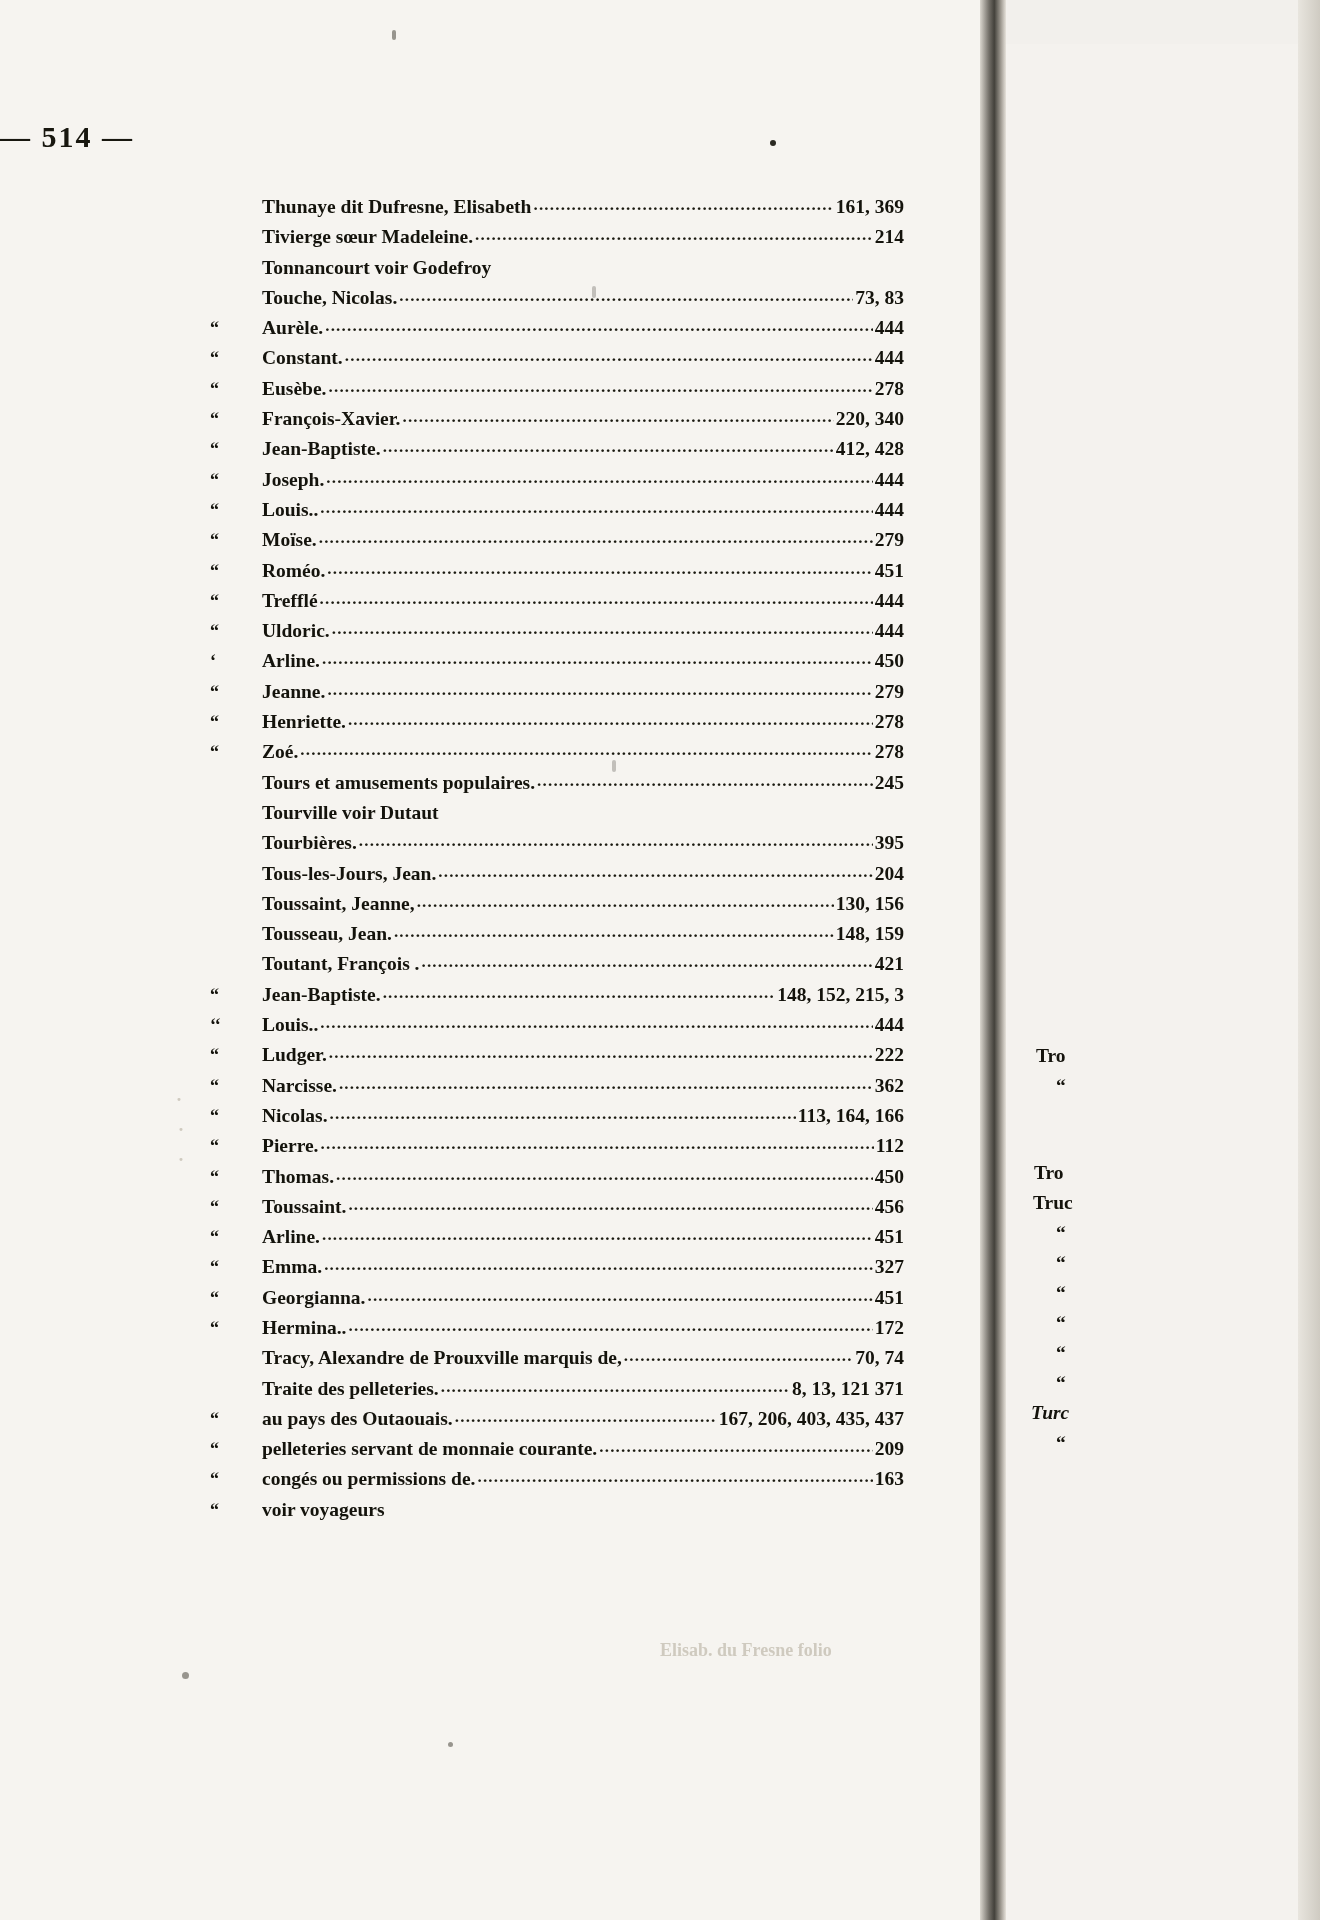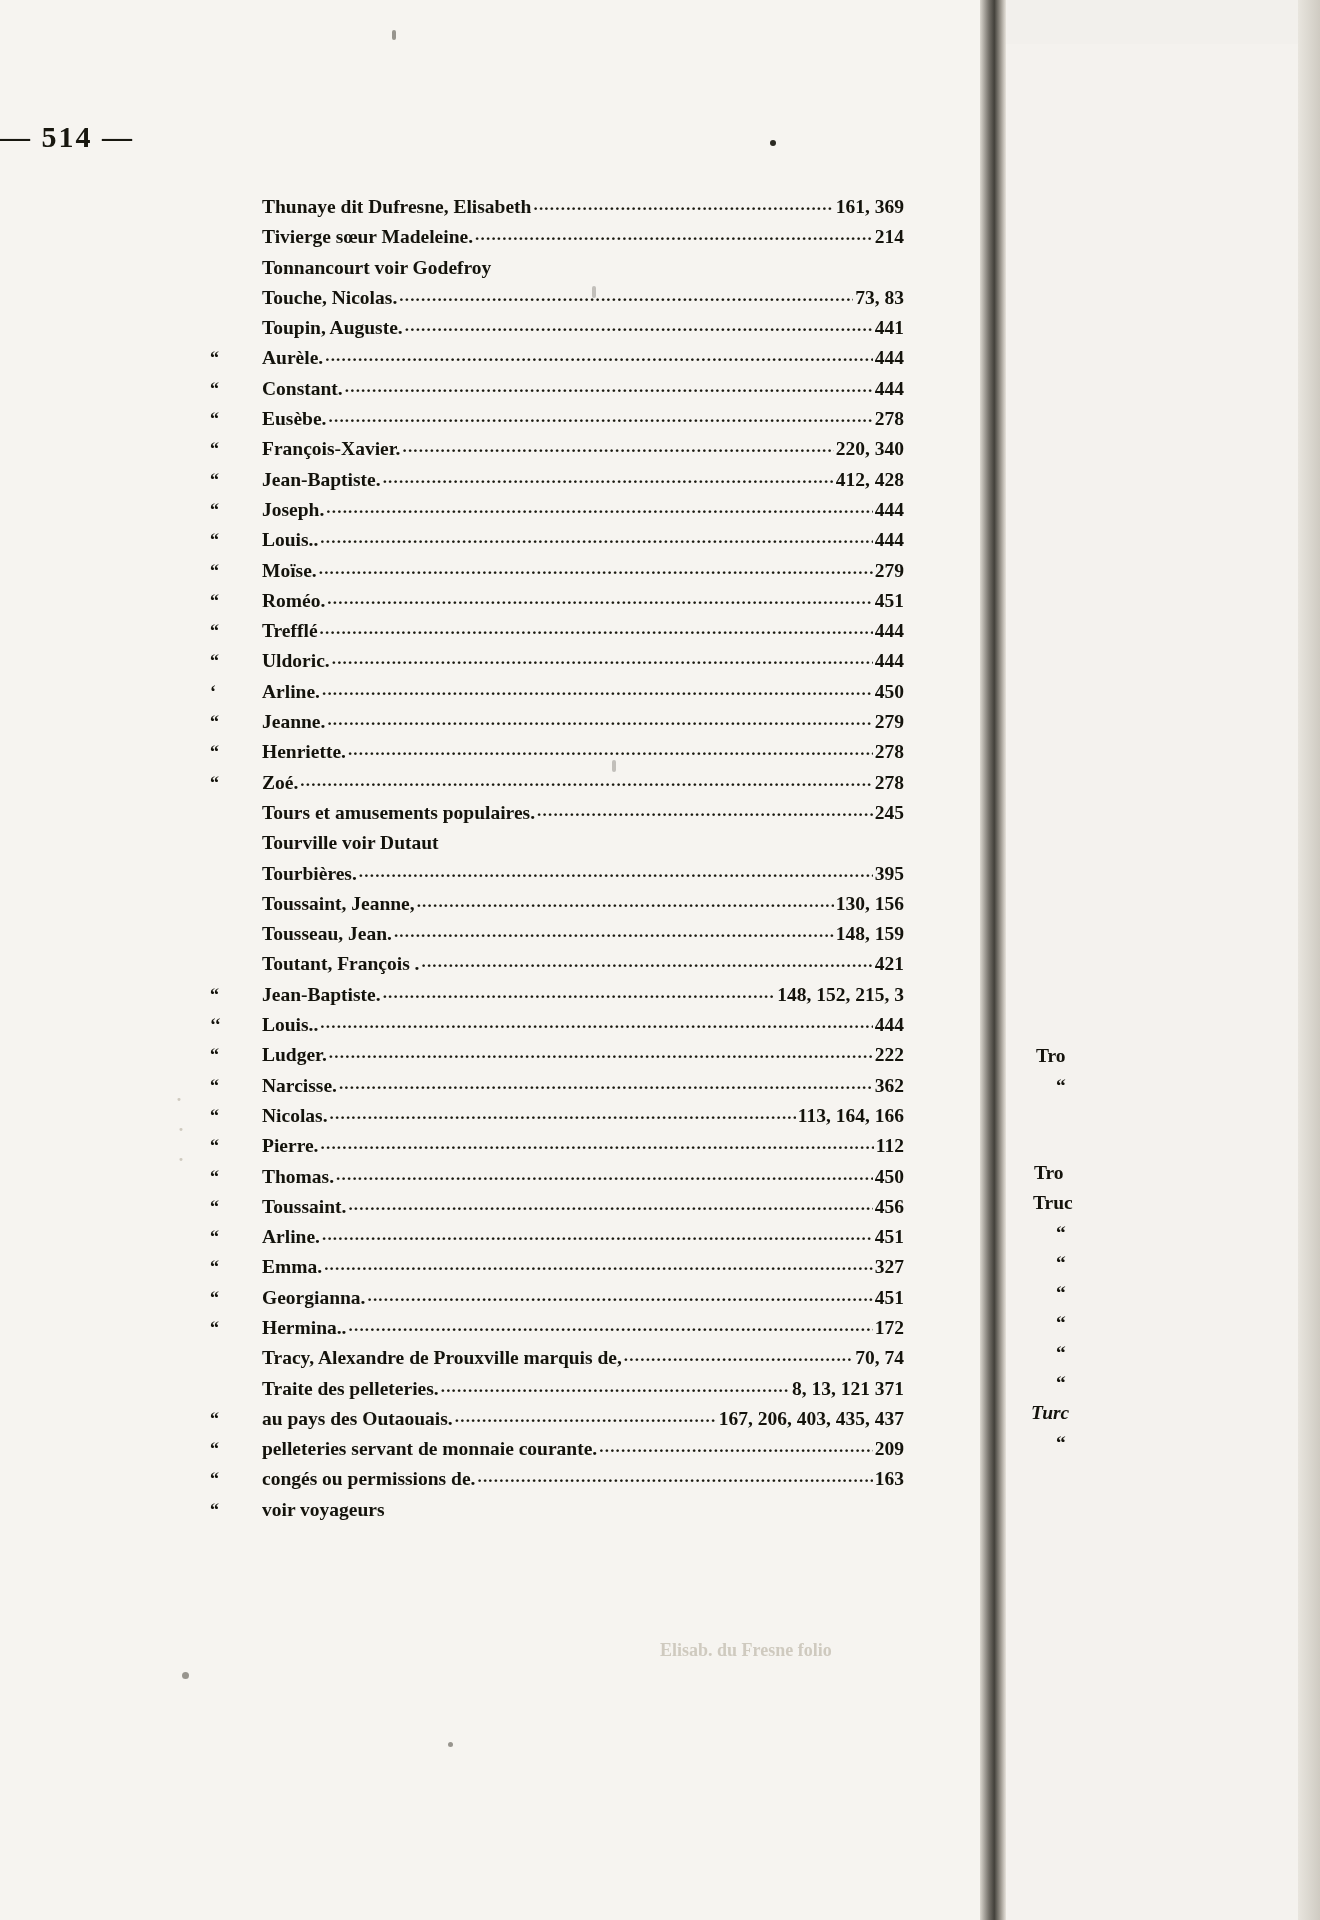--- a/index.html
+++ b/index.html
@@ -195,26 +195,20 @@
         <span class="leader"></span>
         <span class="pages"></span>
       </div>
       <div class="entry">
         <span class="ditto"></span>
         <span class="label">Touche, Nicolas.</span>
         <span class="leader"></span>
         <span class="pages">73, 83</span>
       </div>
       <div class="entry">
-        <span class="ditto"></span>
-        <span class="label">Toupin, Auguste.</span>
-        <span class="leader"></span>
-        <span class="pages">441</span>
-      </div>
-      <div class="entry">
         <span class="ditto">“</span>
         <span class="label">Aurèle.</span>
         <span class="leader"></span>
         <span class="pages">444</span>
       </div>
       <div class="entry">
         <span class="ditto">“</span>
         <span class="label">Constant.</span>
         <span class="leader"></span>
         <span class="pages">444</span>
@@ -307,20 +301,26 @@
         <span class="ditto"></span>
         <span class="label">Tourville voir Dutaut</span>
         <span class="leader"></span>
         <span class="pages"></span>
       </div>
       <div class="entry">
         <span class="ditto"></span>
         <span class="label">Tourbières.</span>
         <span class="leader"></span>
         <span class="pages">395</span>
+      </div>
+      <div class="entry">
+        <span class="ditto"></span>
+        <span class="label">Tous-les-Jours, Jean.</span>
+        <span class="leader"></span>
+        <span class="pages">204</span>
       </div>
       <div class="entry">
         <span class="ditto"></span>
         <span class="label">Toussaint, Jeanne,</span>
         <span class="leader"></span>
         <span class="pages">130,  156</span>
       </div>
       <div class="entry">
         <span class="ditto"></span>
         <span class="label">Tousseau, Jean.</span>

